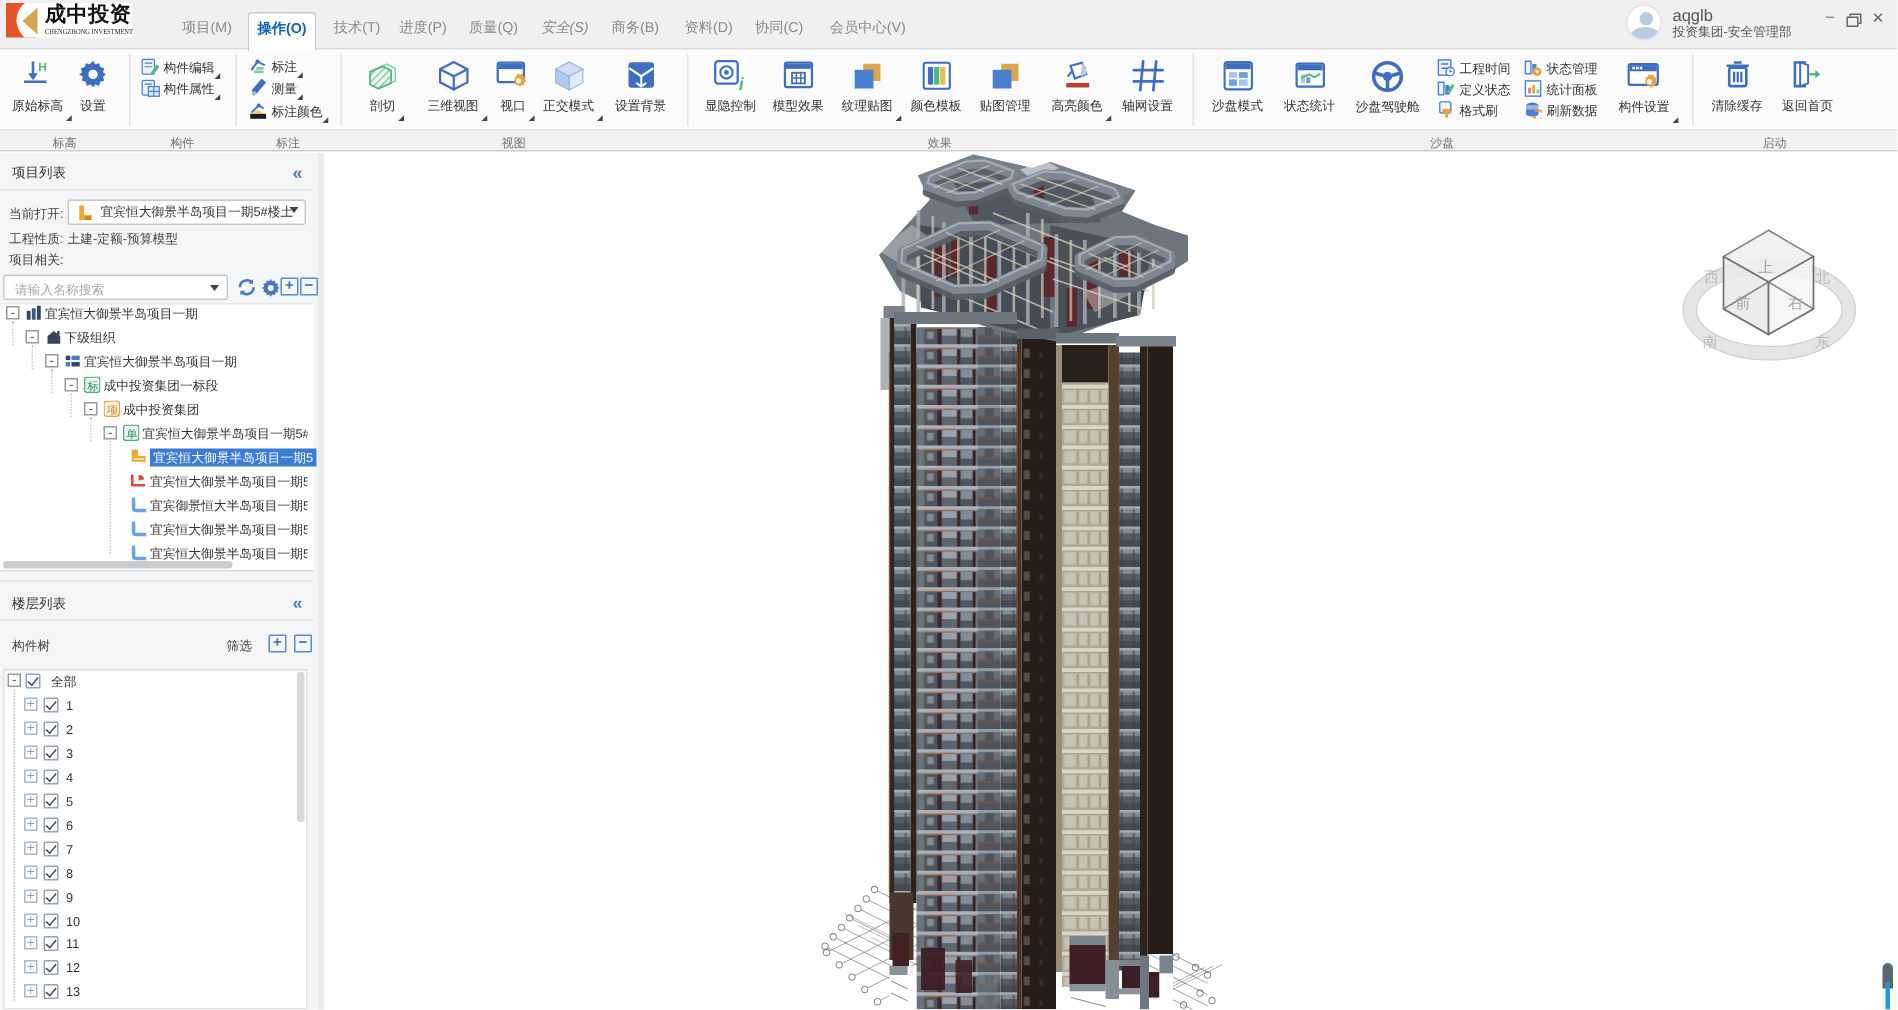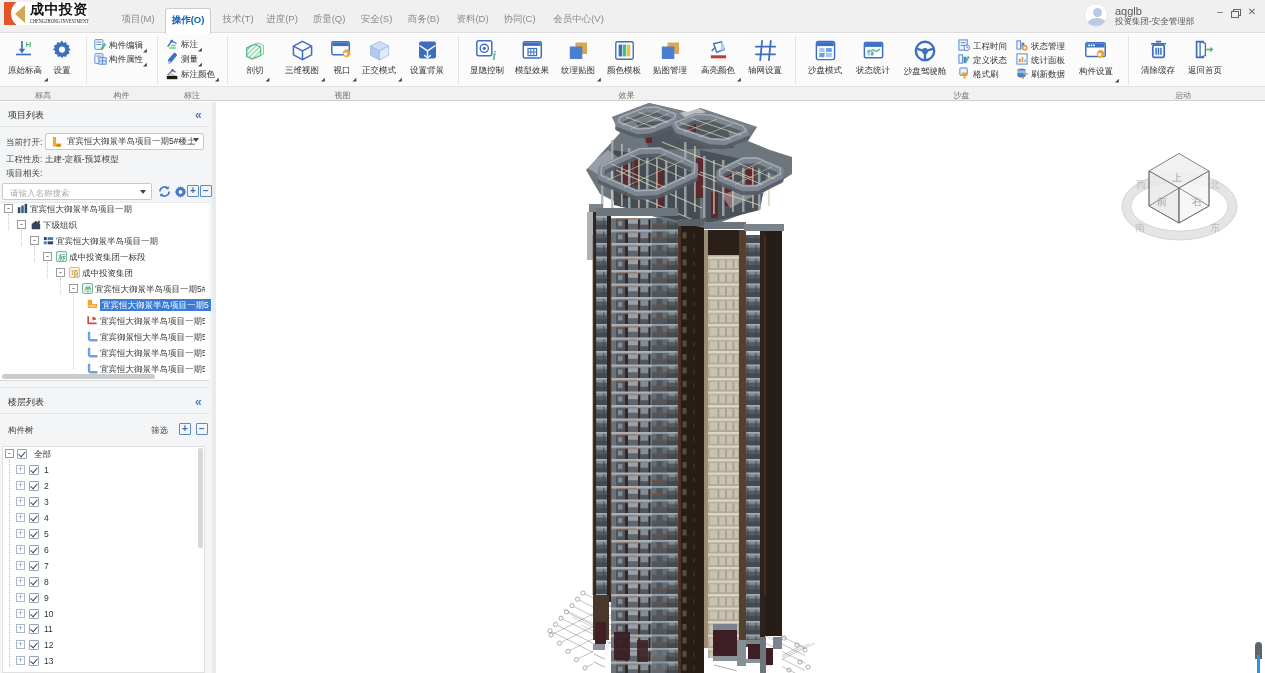--- a/index.html
+++ b/index.html
@@ -50,21 +50,21 @@
       </div>
       <div class="tri"></div>
       <div class="zh">成中投资</div>
       <div class="en">CHENGZHONG INVESTMENT</div>
     </div>
     <div class="tab" style="left:119px;width:38px;">项目(M)</div>
     <div class="tab active" style="left:165px;width:46px;">操作(O)</div>
     <div class="tab" style="left:221px;width:34px;">技术(T)</div>
     <div class="tab" style="left:265px;width:34px;">进度(P)</div>
     <div class="tab" style="left:312px;width:34px;">质量(Q)</div>
-    <div class="tab" style="left:360px;width:33px;">安全(S)</div>
+    <div class="tab" style="left:360px;width:33px;font-style:italic;">安全(S)</div>
     <div class="tab" style="left:407px;width:33px;">商务(B)</div>
     <div class="tab" style="left:456px;width:33px;">资料(D)</div>
     <div class="tab" style="left:503px;width:33px;">协同(C)</div>
     <div class="tab" style="left:550px;width:57px;">会员中心(V)</div>
     <div id="avatar">
       <div class="hd"></div>
       <div class="bd"></div>
     </div>
     <div class="usr1">aqglb</div>
     <div class="usr2">投资集团-安全管理部</div>

